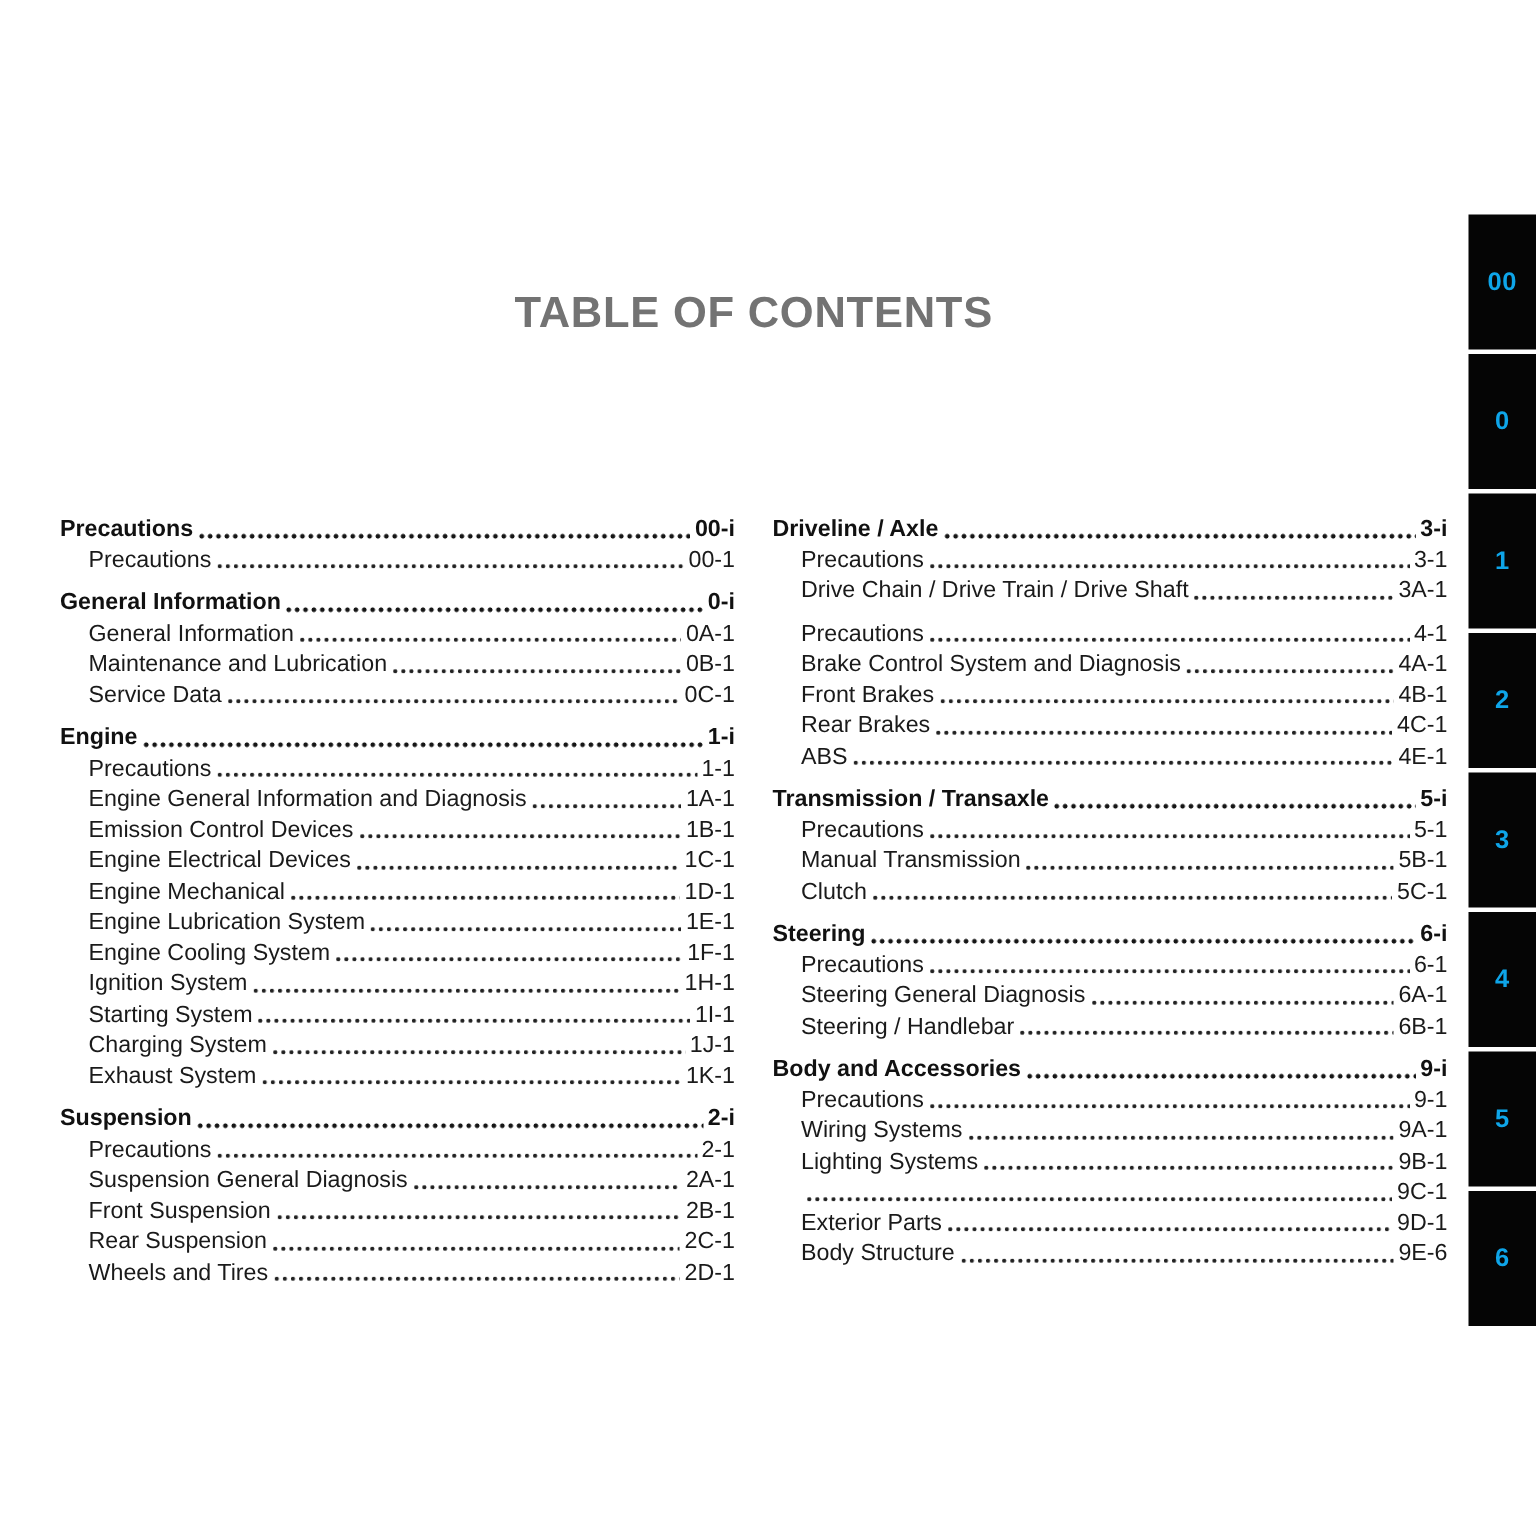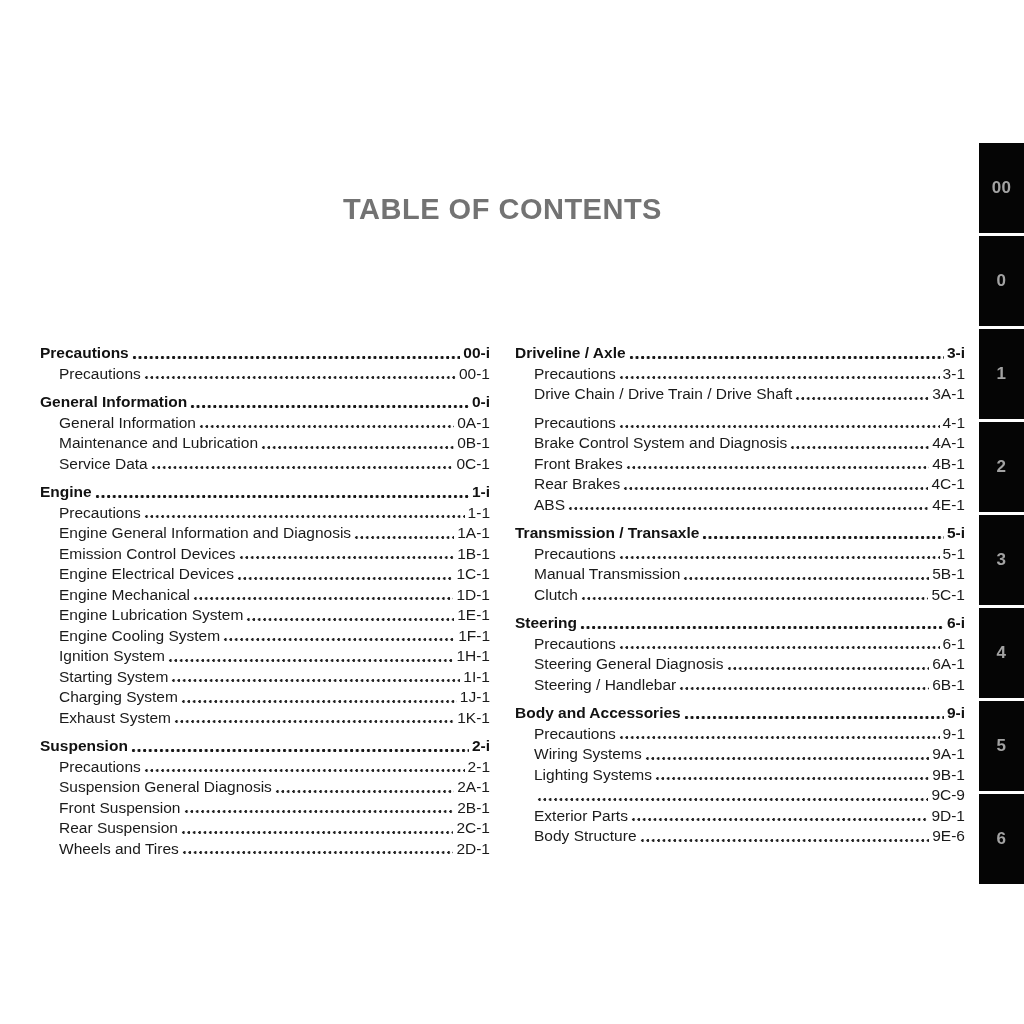--- a/index.html
+++ b/index.html
@@ -84,21 +84,21 @@
     top: 143px;
     right: 0;
     width: 45px;
     display: flex;
     flex-direction: column;
     gap: 3px;
   }
   .tab {
     height: 90px;
     background: #050505;
-    color: #a3a3a3;
+    color: #0ea5e9;
     display: flex;
     align-items: center;
     justify-content: center;
     font-size: 17px;
     font-weight: bold;
     letter-spacing: 0.3px;
   }
 </style>
 </head>
 <body>
@@ -343,21 +343,21 @@
             <span class="leader"></span>
             <span class="p">9A-1</span>
           </div>
           <div class="row sub">
             <span class="t">Lighting Systems</span>
             <span class="leader"></span>
             <span class="p">9B-1</span>
           </div>
           <div class="row sub">
             <span class="leader"></span>
-            <span class="p">9C-9</span>
+            <span class="p">9C-1</span>
           </div>
           <div class="row sub">
             <span class="t">Exterior Parts</span>
             <span class="leader"></span>
             <span class="p">9D-1</span>
           </div>
           <div class="row sub">
             <span class="t">Body Structure</span>
             <span class="leader"></span>
             <span class="p">9E-6</span>

